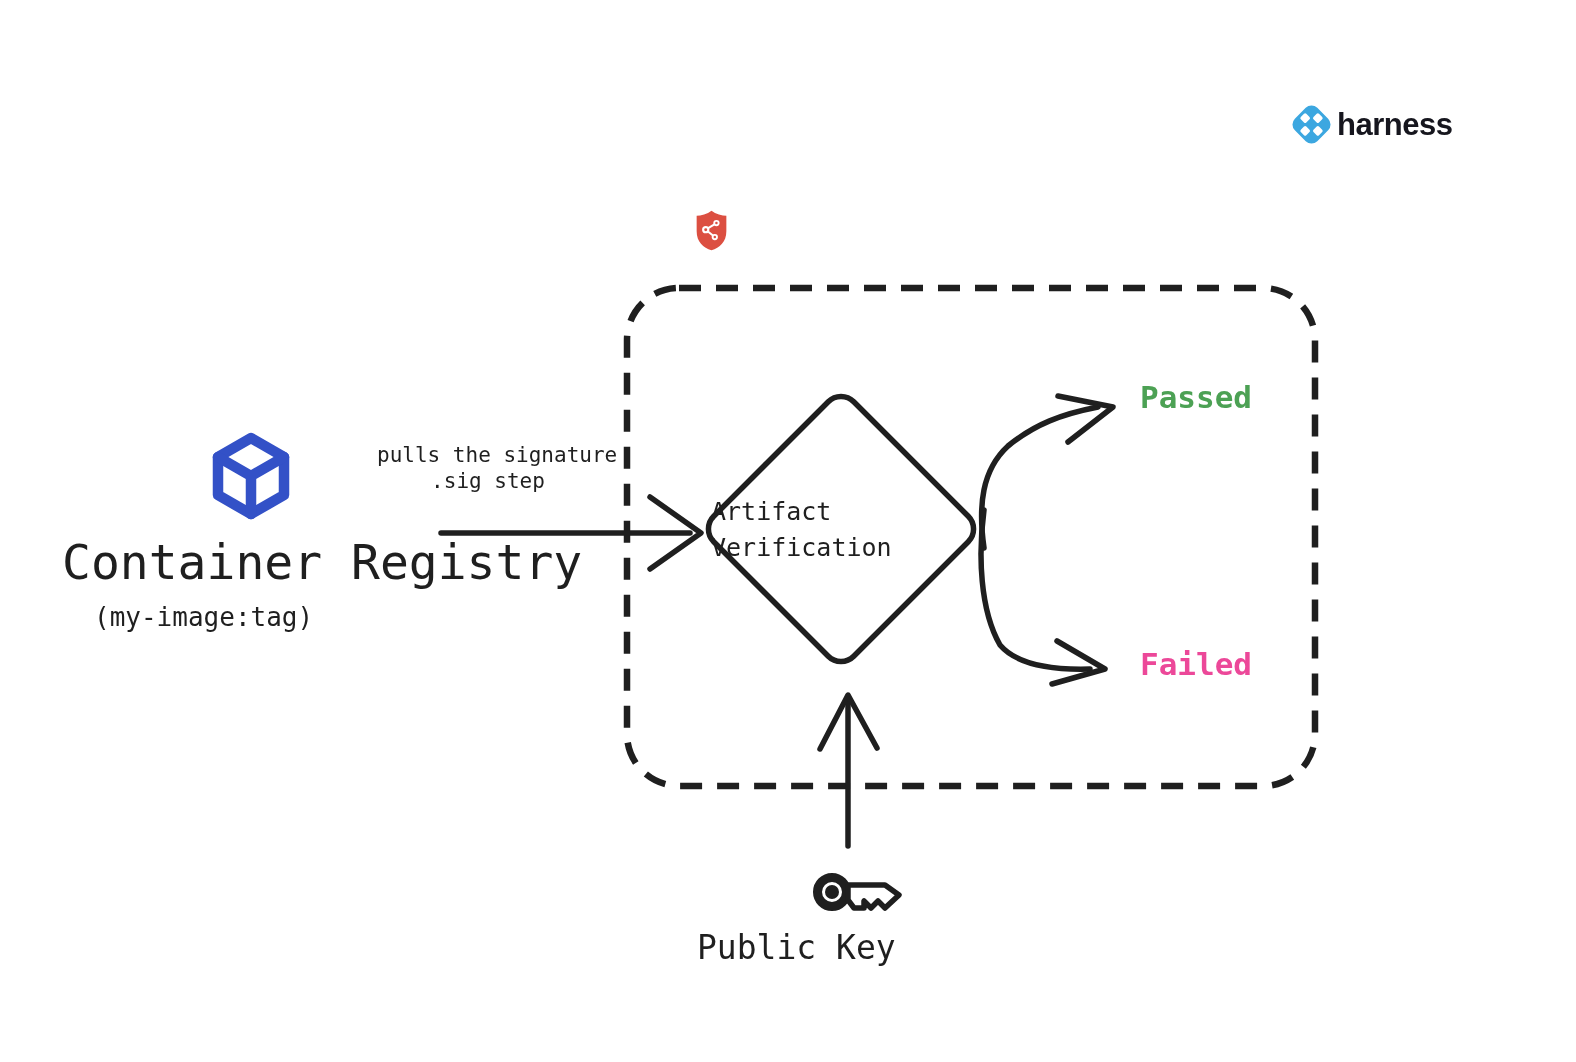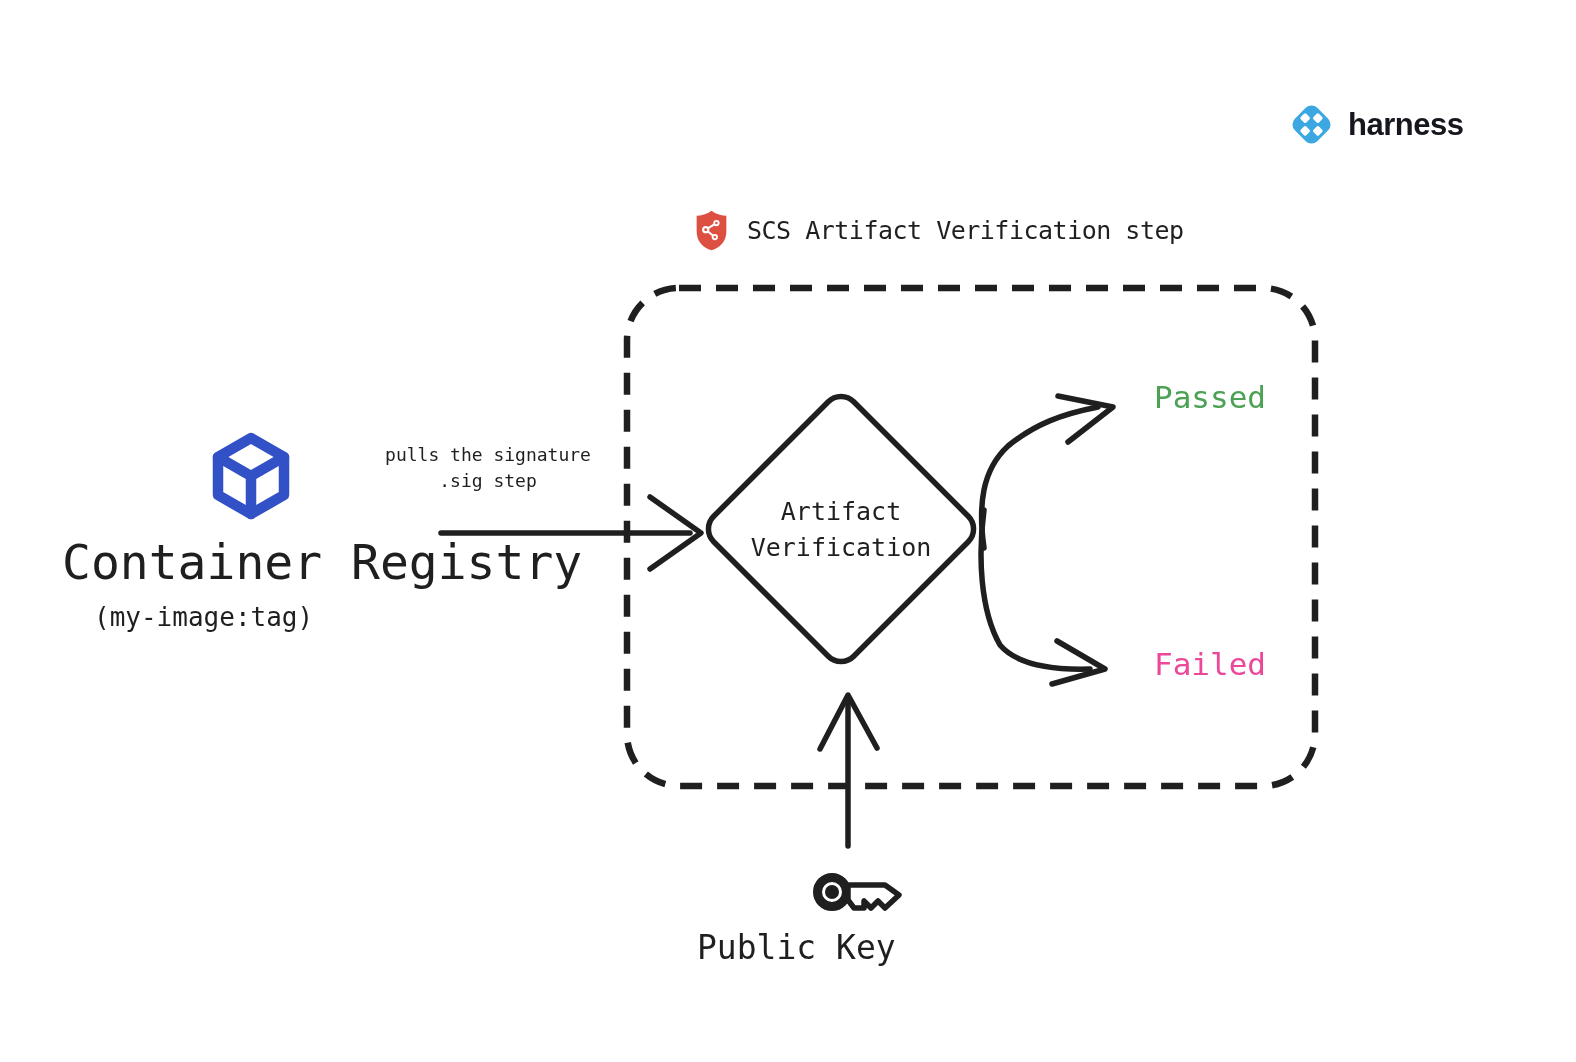--- a/index.html
+++ b/index.html
@@ -11,42 +11,42 @@
     overflow: hidden;
     font-family: "DejaVu Sans Mono", "Liberation Mono", monospace;
     color: #1f1f1f;
   }
   .abs { position: absolute; }
   .strokes { position: absolute; left: 0; top: 0; }
 
   
   .brand {
     position: absolute; left: 1289px; top: 102px;
-    display: flex; align-items: center; gap: 14px;
+    display: flex; align-items: center; gap: 3px;
   }
   .brand-text {
     font-family: "Liberation Sans", "DejaVu Sans", sans-serif;
     font-weight: 700; font-size: 31px; letter-spacing: -0.5px;
   }
 
   
   .step-title {
     position: absolute; left: 695px; top: 209px;
     display: flex; align-items: center; gap: 19px;
   }
   .step-title-text { font-size: 25px; letter-spacing: -0.5px; white-space: nowrap; }
 
   
-  .diamond-label { left: 711px; top: 494px; width: 260px; text-align: center;
+  .diamond-label { left: 711px; top: 494px; width: 260px; text-align: left;
                    font-size: 25px; line-height: 36px; }
-  .outcome { width: 140px; text-align: center; font-size: 31px; line-height: 34px; }
+  .outcome { width: 140px; font-size: 31px; line-height: 34px; font-weight: bold; }
   .outcome-passed { left: 1140px; top: 380px; }
   .outcome-failed { left: 1140px; top: 647px; }
   .pull-label { left: 377px; top: 442px; width: 222px; text-align: center;
-                font-size: 18px; line-height: 26px; white-space: nowrap; }
+                font-size: 21px; line-height: 26px; white-space: nowrap; }
   .registry-label { left: 62px; top: 539px; width: 400px; text-align: center;
                     font-size: 48px; line-height: 46px; white-space: nowrap; }
   .registry-tag { left: 94px; top: 599px; width: 300px; 
                   font-size: 26px; line-height: 36px; white-space: nowrap; }
   .pk-label { left: 697px; top: 927px; width: 300px; text-align: left;
               font-size: 33px; line-height: 42px; white-space: nowrap; }
 </style>
 </head>
 <body>
 
@@ -91,21 +91,20 @@
         <circle cx="13" cy="24" r="4.4"></circle>
         <circle cx="26" cy="16" r="3.8"></circle>
         <circle cx="24" cy="33" r="3.8"></circle>
       </g>
       <g fill="#DC4F41">
         <circle cx="13" cy="24" r="1.8"></circle>
         <circle cx="26" cy="16" r="1.5"></circle>
         <circle cx="24" cy="33" r="1.5"></circle>
       </g>
     </svg>
-    <span class="step-title-text">SCS Artifact Verification step</span>
   </div>
 
   <svg class="abs" style="left:211px; top:431px;" width="80" height="90" viewBox="0 0 80 90">
     <g fill="none" stroke-width="10.5" stroke-linejoin="round" stroke-linecap="round" stroke="#3351C7">
       <path d="M40 7 L73 26 L73 64 L40 83 L7 64 L7 26 Z"></path>
       <path d="M7 26 L40 45 L73 26 M40 45 L40 83"></path>
     </g>
   </svg>
   <div class="abs registry-label">Container Registry</div>
   <div class="abs registry-tag">(my-image:tag)</div>

